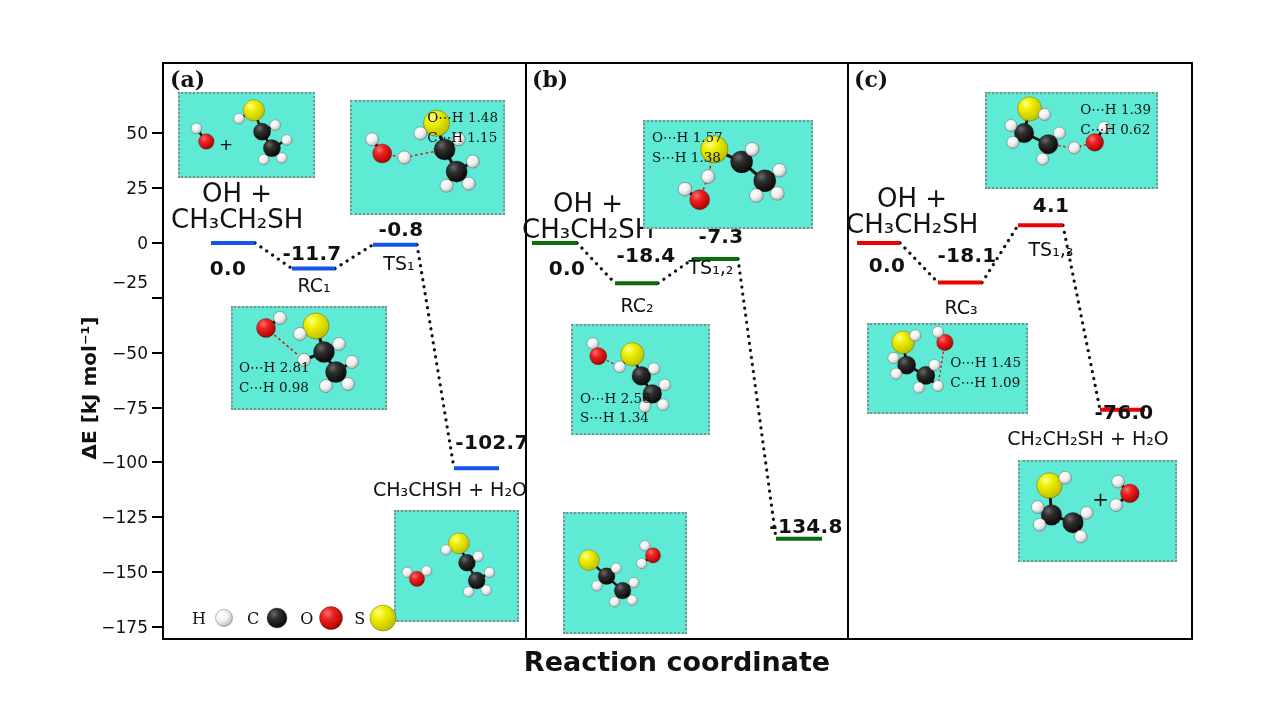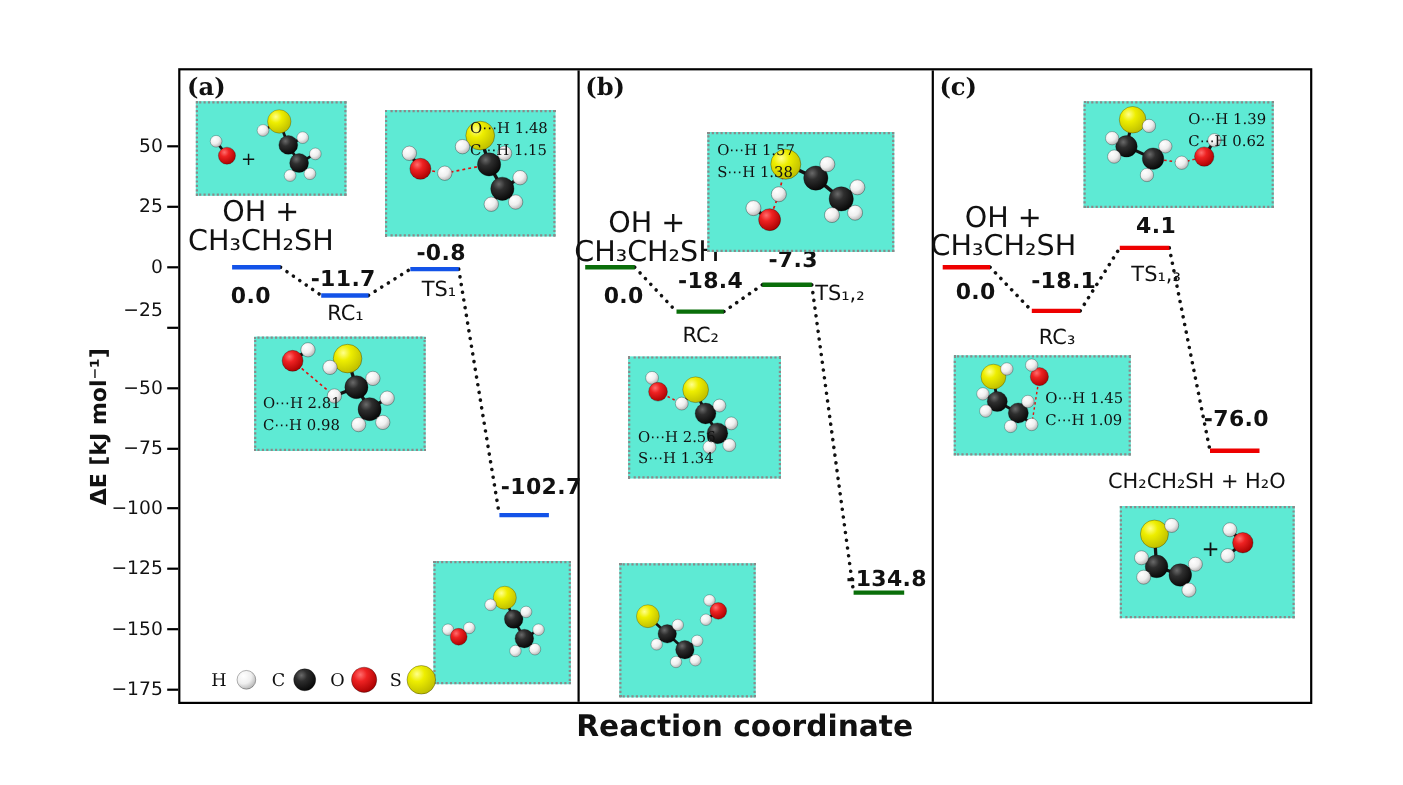--- a/index.html
+++ b/index.html
@@ -76,20 +76,21 @@
         <div class="rlabel" style="left: 7px; top: 116px; width: 132px;">
           <div>OH +</div>
           <div>CH₃CH₂SH</div>
         </div>
         <div class="evalue" style="left: 9px; top: 192px; width: 110px;">0.0</div>
         <div class="evalue" style="left: 93px; top: 177px; width: 110px;">-11.7</div>
         <div class="sname" style="left: 95px; top: 210px; width: 110px;">RC₁</div>
         <div class="evalue" style="left: 182px; top: 153px; width: 110px;">-0.8</div>
         <div class="sname" style="left: 180px; top: 188px; width: 110px;">TS₁</div>
         <div class="evalue" style="left: 273px; top: 366px; width: 110px;">-102.7</div>
+        <div class="sname" style="left: 176px; top: 414px; width: 220px;">CH₃CHSH +  H₂O</div>
         <div class="inset" style="left: 14px; top: 28px; width: 137px; height: 86px;">
           <svg viewBox="0 0 150 100" preserveAspectRatio="xMidYMid meet">
             <line x1="26" y1="58" x2="14" y2="42" stroke="#141414" stroke-width="3"></line>
             <line x1="84" y1="20" x2="66" y2="30" stroke="#141414" stroke-width="3"></line>
             <line x1="84" y1="20" x2="94" y2="46" stroke="#141414" stroke-width="3"></line>
             <line x1="94" y1="46" x2="110" y2="38" stroke="#141414" stroke-width="3"></line>
             <line x1="94" y1="46" x2="106" y2="66" stroke="#141414" stroke-width="3"></line>
             <line x1="106" y1="66" x2="124" y2="56" stroke="#141414" stroke-width="3"></line>
             <line x1="106" y1="66" x2="96" y2="80" stroke="#141414" stroke-width="3"></line>
             <line x1="106" y1="66" x2="118" y2="78" stroke="#141414" stroke-width="3"></line>
@@ -201,21 +202,21 @@
         </svg>
         <div class="pletter" style="left: 6px; top: 2px;">(b)</div>
         <div class="rlabel" style="left: -4px; top: 126px; width: 132px;">
           <div>OH +</div>
           <div>CH₃CH₂SH</div>
         </div>
         <div class="evalue" style="left: -14px; top: 192px; width: 110px;">0.0</div>
         <div class="evalue" style="left: 65px; top: 179px; width: 110px;">-18.4</div>
         <div class="sname" style="left: 56px; top: 230px; width: 110px;">RC₂</div>
         <div class="evalue" style="left: 140px; top: 160px; width: 110px; text-align: center;">-7.3</div>
-        <div class="sname" style="left: 150px; top: 192px; width: 110px; text-align: right;">TS₁,₂</div>
+        <div class="sname" style="left: 130px; top: 192px; width: 110px;">TS₁,₂</div>
         <div class="evalue" style="left: 225px; top: 450px; width: 110px;">-134.8</div>
         <div class="inset" style="left: 117px; top: 56px; width: 170px; height: 109px;">
           <svg viewBox="0 0 150 100" preserveAspectRatio="xMidYMid meet">
             <line x1="62" y1="26" x2="88" y2="38" stroke="#141414" stroke-width="3"></line>
             <line x1="88" y1="38" x2="98" y2="26" stroke="#141414" stroke-width="3"></line>
             <line x1="88" y1="38" x2="110" y2="56" stroke="#141414" stroke-width="3"></line>
             <line x1="110" y1="56" x2="124" y2="46" stroke="#141414" stroke-width="3"></line>
             <line x1="110" y1="56" x2="102" y2="70" stroke="#141414" stroke-width="3"></line>
             <line x1="110" y1="56" x2="122" y2="68" stroke="#141414" stroke-width="3"></line>
             <line x1="48" y1="74" x2="34" y2="64" stroke="#141414" stroke-width="3"></line>
@@ -302,21 +303,21 @@
         <div class="pletter" style="left: 6px; top: 2px;">(c)</div>
         <div class="rlabel" style="left: -2px; top: 121px; width: 132px;">
           <div>OH +</div>
           <div>CH₃CH₂SH</div>
         </div>
         <div class="evalue" style="left: -16px; top: 189px; width: 110px;">0.0</div>
         <div class="evalue" style="left: 64px; top: 179px; width: 110px;">-18.1</div>
         <div class="sname" style="left: 58px; top: 232px; width: 110px;">RC₃</div>
         <div class="evalue" style="left: 148px; top: 129px; width: 110px;">4.1</div>
         <div class="sname" style="left: 148px; top: 174px; width: 110px;">TS₁,₃</div>
-        <div class="evalue" style="left: 221px; top: 304px; width: 110px;">-76.0</div>
+        <div class="evalue" style="left: 221px; top: 336px; width: 110px;">-76.0</div>
         <div class="sname" style="left: 130px; top: 363px; width: 220px;">CH₂CH₂SH +  H₂O</div>
         <div class="inset" style="left: 137px; top: 28px; width: 173px; height: 97px;">
           <svg viewBox="0 0 150 100" preserveAspectRatio="xMidYMid meet">
             <line x1="30" y1="16" x2="46" y2="22" stroke="#141414" stroke-width="3"></line>
             <line x1="30" y1="16" x2="24" y2="42" stroke="#141414" stroke-width="3"></line>
             <line x1="24" y1="42" x2="10" y2="34" stroke="#141414" stroke-width="3"></line>
             <line x1="24" y1="42" x2="12" y2="52" stroke="#141414" stroke-width="3"></line>
             <line x1="24" y1="42" x2="50" y2="54" stroke="#141414" stroke-width="3"></line>
             <line x1="50" y1="54" x2="44" y2="70" stroke="#141414" stroke-width="3"></line>
             <line x1="50" y1="54" x2="62" y2="42" stroke="#141414" stroke-width="3"></line>

